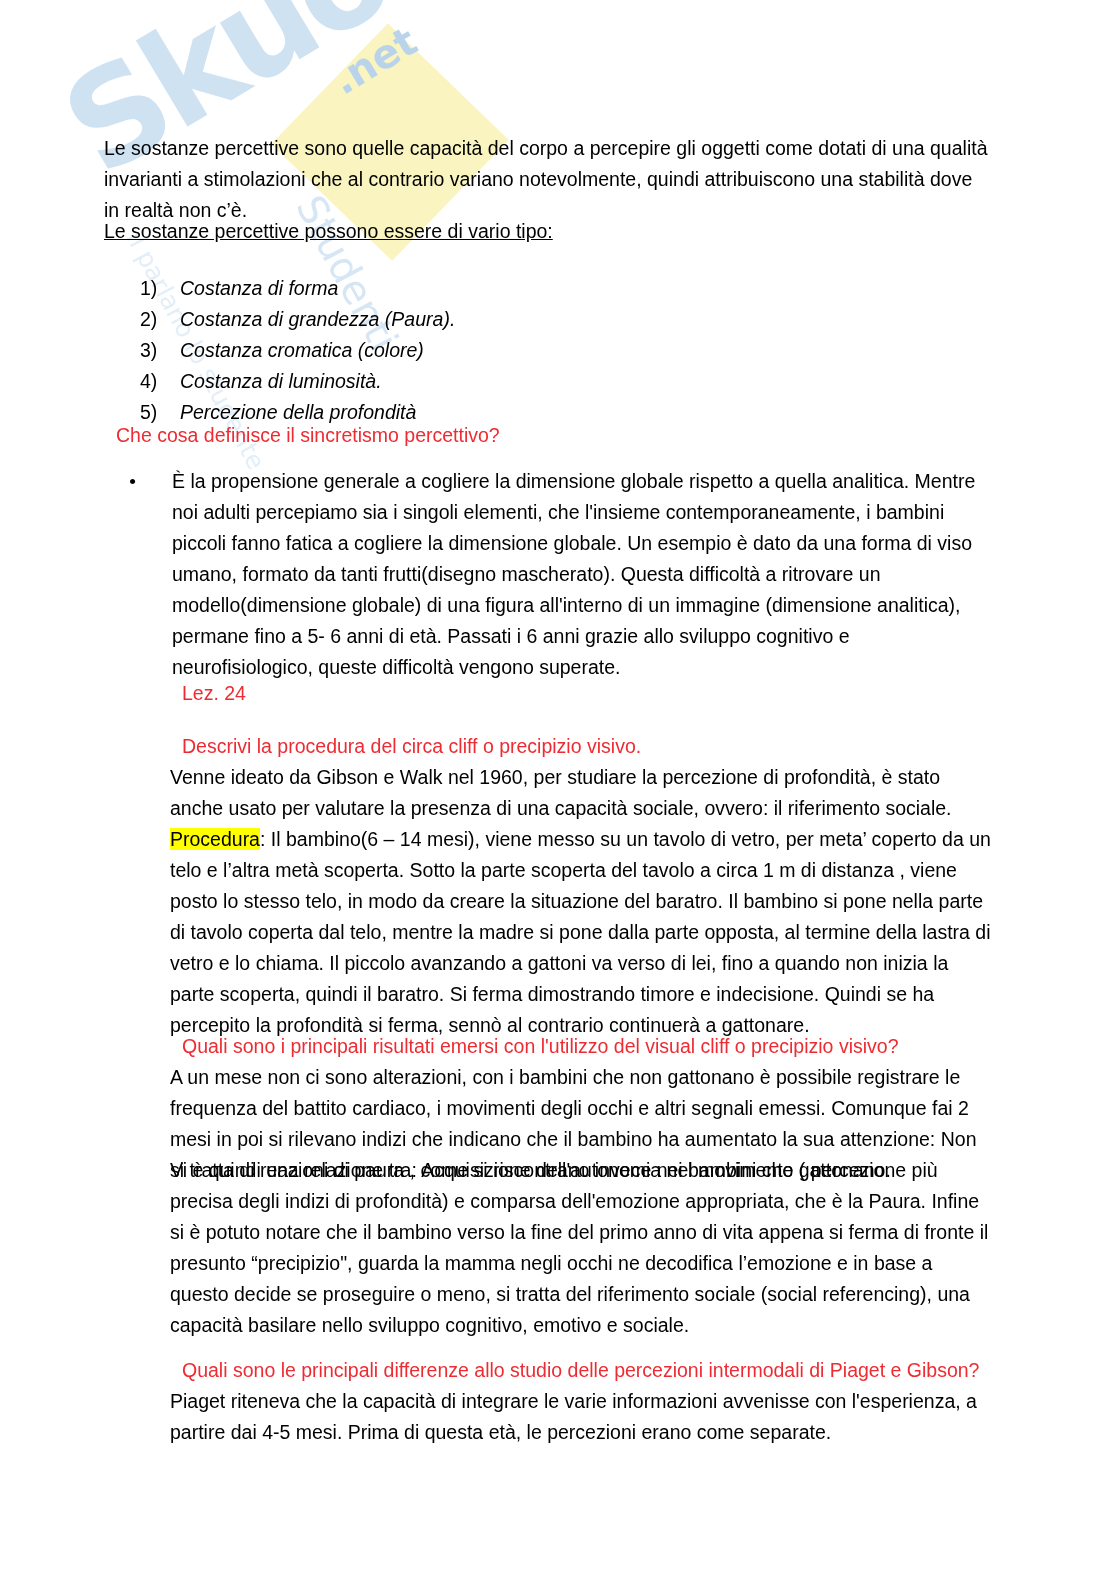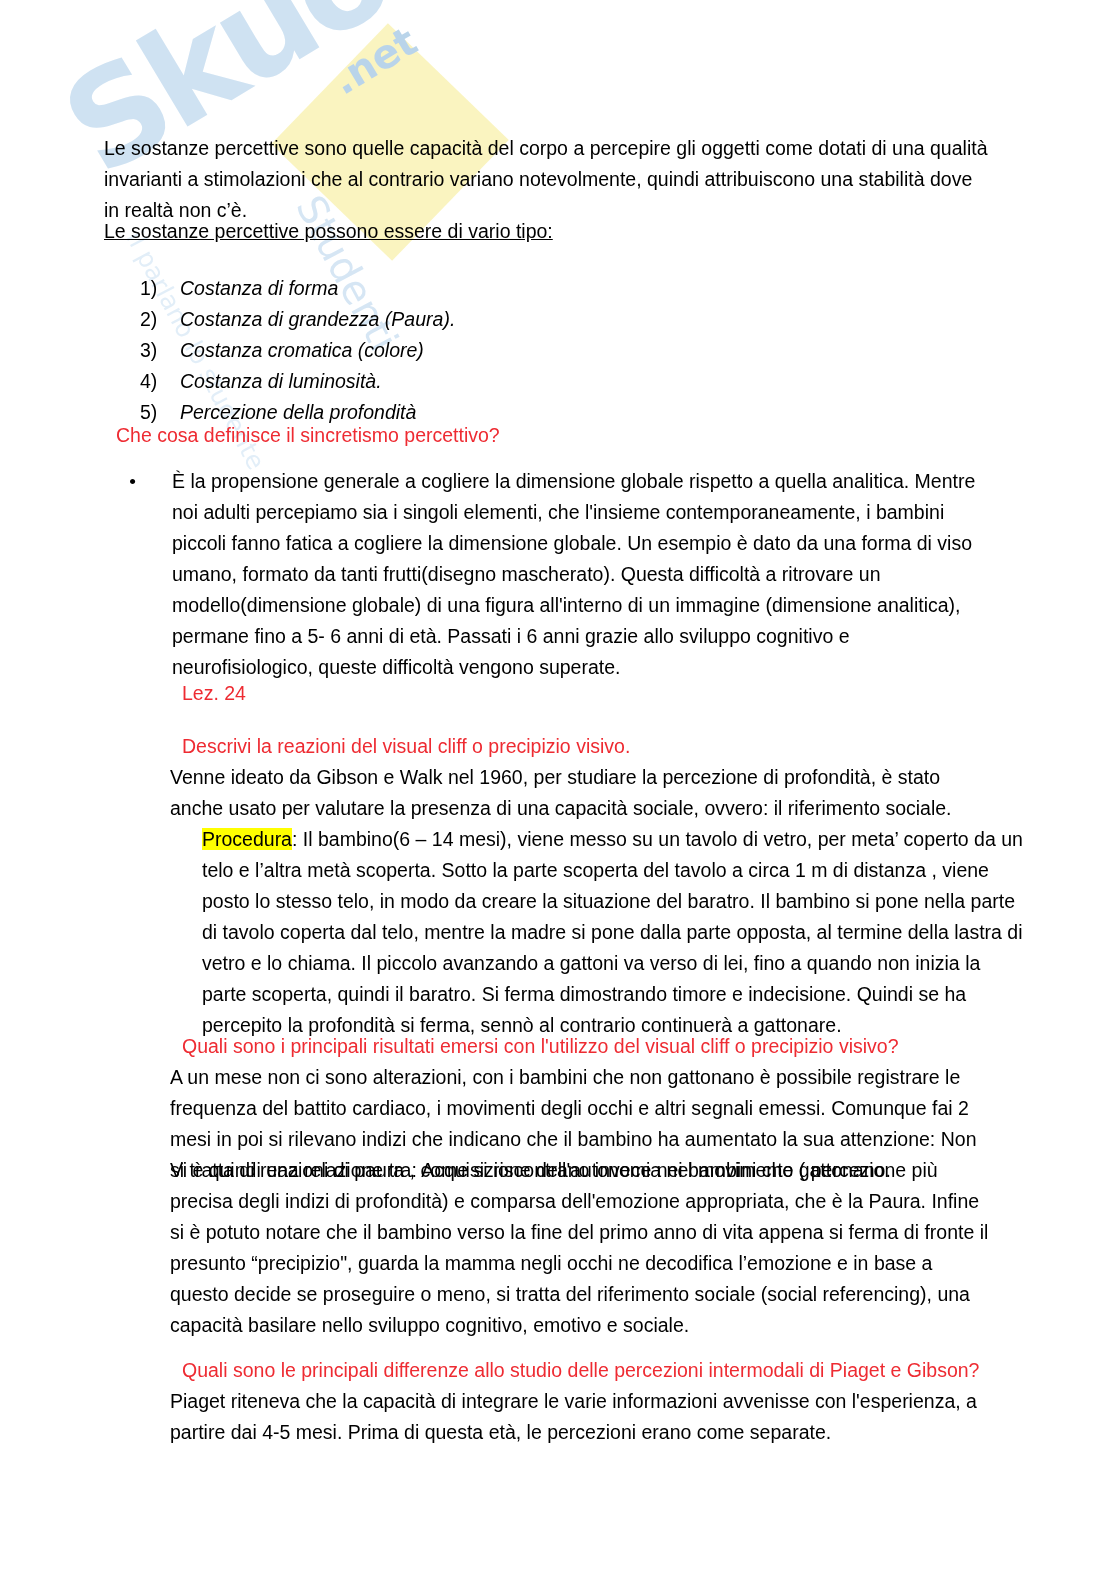--- a/index.html
+++ b/index.html
@@ -210,28 +210,28 @@
     <div class="bullet-row" style="top:466px;">
       <span class="dot">•</span>
       <span class="bullet-text">È  la propensione generale a cogliere la dimensione globale rispetto a quella analitica. Mentre noi adulti percepiamo sia i singoli elementi, che l'insieme contemporaneamente,  i bambini piccoli fanno fatica a cogliere la dimensione globale. Un esempio è  dato da una forma di viso umano, formato da tanti frutti(disegno mascherato). Questa difficoltà  a ritrovare un modello(dimensione globale) di una figura all'interno di un immagine (dimensione analitica), permane fino a 5- 6 anni di età.  Passati i 6 anni grazie allo sviluppo cognitivo e neurofisiologico, queste difficoltà vengono superate.</span>
     </div>
 
     <div class="block col-indent red" style="top:678px;">
       <p class="para">Lez. 24</p>
     </div>
 
     <div class="block col-indent red" style="top:731px;">
-      <p class="para">Descrivi la reazioni del visual cliff o precipizio visivo.</p>
+      <p class="para">Descrivi la procedura del circa cliff o precipizio visivo.</p>
     </div>
 
     <div class="block col-indent" style="top:762px;">
       <p class="para">Venne ideato da Gibson e Walk nel 1960, per studiare la percezione di profondità,  è  stato anche usato per valutare la presenza di una capacità sociale, ovvero: il riferimento sociale.</p>
     </div>
 
-    <div class="block col-indent" style="top:824px;margin-left:32px;">
+    <div class="block col-indent" style="top:824px;">
       <p class="para"><span class="hl">Procedura</span><span>: Il bambino(6 – 14 mesi), viene messo su un tavolo di vetro, per meta’ coperto da un telo e l’altra metà scoperta. Sotto la parte scoperta del tavolo a circa 1 m di distanza , viene posto lo stesso telo, in modo da creare la situazione del baratro. Il bambino si pone nella parte di tavolo coperta dal telo, mentre la madre si pone dalla parte opposta, al termine della lastra di vetro e lo chiama. Il piccolo avanzando a gattoni va verso di lei, fino a quando non inizia la parte scoperta, quindi il baratro. Si ferma dimostrando timore e indecisione. Quindi se ha percepito la profondità si ferma, sennò al contrario continuerà  a gattonare.</span></p>
     </div>
 
     <div class="block col-indent red" style="top:1031px;">
       <p class="para">Quali sono i principali risultati emersi con l'utilizzo del visual cliff o precipizio visivo?</p>
     </div>
 
     <div class="block col-indent" style="top:1062px;">
       <p class="para">A un mese non ci sono alterazioni, con i bambini che non gattonano è  possibile registrare le frequenza del battito cardiaco, i movimenti degli occhi e altri segnali emessi. Comunque fai 2 mesi in poi si rilevano indizi che indicano che il bambino ha aumentato la sua attenzione: Non si tratta di reazioni di paura , come si riscontrano invece nei bambini che gattonano.</p>
     </div>

